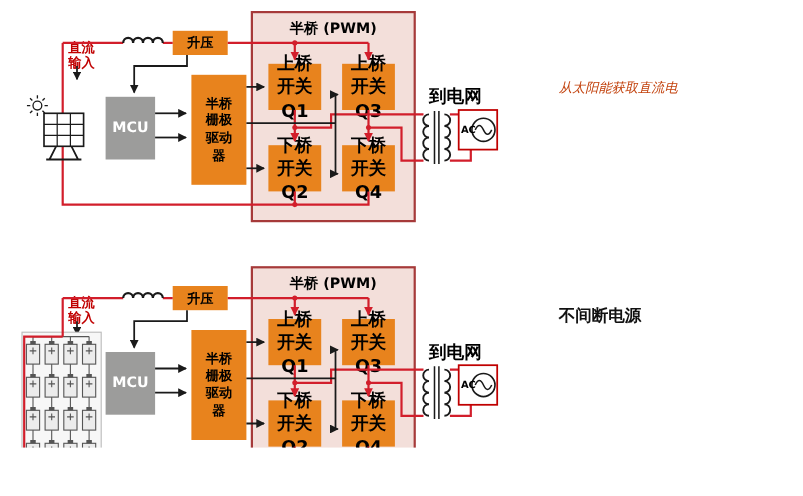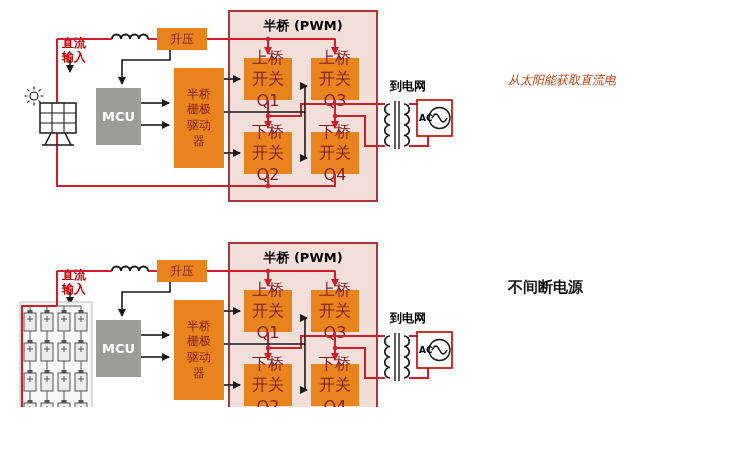--- a/index.html
+++ b/index.html
@@ -8,36 +8,36 @@
     font-family:"DejaVu Sans","Liberation Sans",sans-serif; overflow:hidden;
   }
   .bridge {
     position:absolute; background:var(--bridge_bg); border:2px solid var(--bridge_border);
     box-sizing:border-box; z-index:1;
   }
   .bridge-title {
     text-align:center; font-weight:bold; font-size:13px; color:#000; margin-top:5px;
   }
   .obox {
-    position:absolute; background:var(--orange); color:#7f1d1d; font-weight:normal;
+    position:absolute; background:var(--orange); color:#000000; font-weight:bold;
     display:flex; align-items:center; justify-content:center; text-align:center;
     box-sizing:border-box; z-index:2;
   }
   .boost { font-size:12px; }
   .driver { font-size:12px; padding:16px 9px; line-height:1.3; }
   .q { font-size:16px; padding:0 3px; line-height:1.35; }
   .mcu {
     position:absolute; background:var(--mcu_gray); color:#fff; font-weight:bold; font-size:13px;
     display:flex; align-items:center; justify-content:center; z-index:2;
   }
   .dcin {
     position:absolute; color:var(--label_red); font-weight:bold; font-size:12px;
     width:28px; line-height:1.2; z-index:3;
   }
-  .togrid { position:absolute; font-weight:bold; font-size:12px; color:#000; z-index:3; }
+  .togrid { position:absolute; font-weight:bold; font-size:16px; color:#000; z-index:3; }
   .cap-title { position:absolute; font-weight:bold; font-size:15px; color:#111; }
   .cap-sub { position:absolute; font-style:italic; font-size:12px; color:#c2410c; }
   svg.wires { position:absolute; left:0; top:0; z-index:5; pointer-events:none; }
   svg.wires text { font-family:"DejaVu Sans","Liberation Sans",sans-serif; }
 </style>
 </head>
 <body>
 
 <div class="canvas">
 

